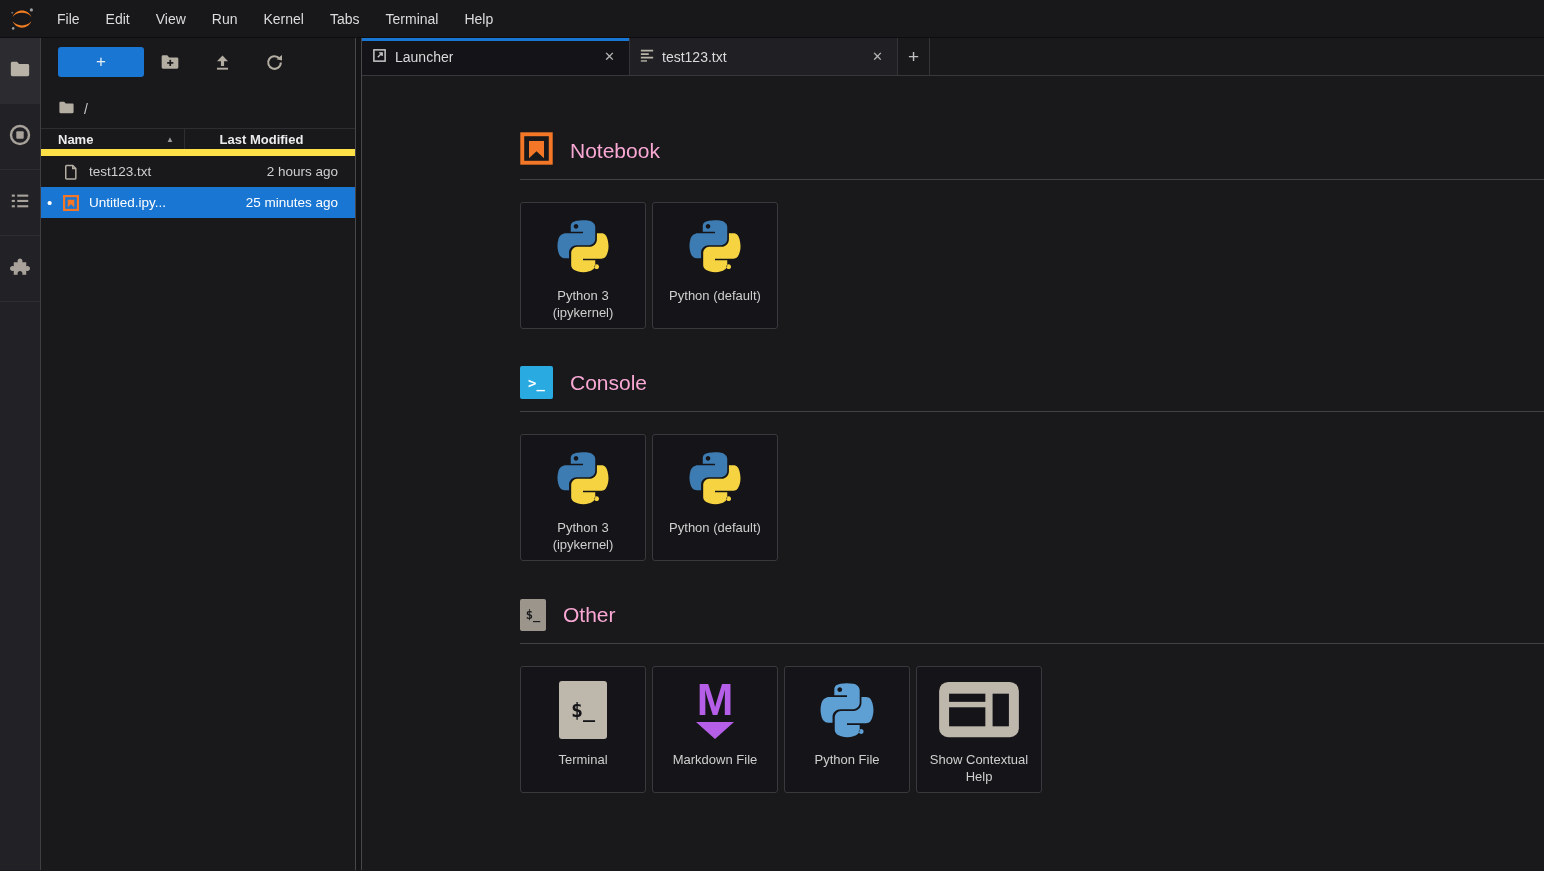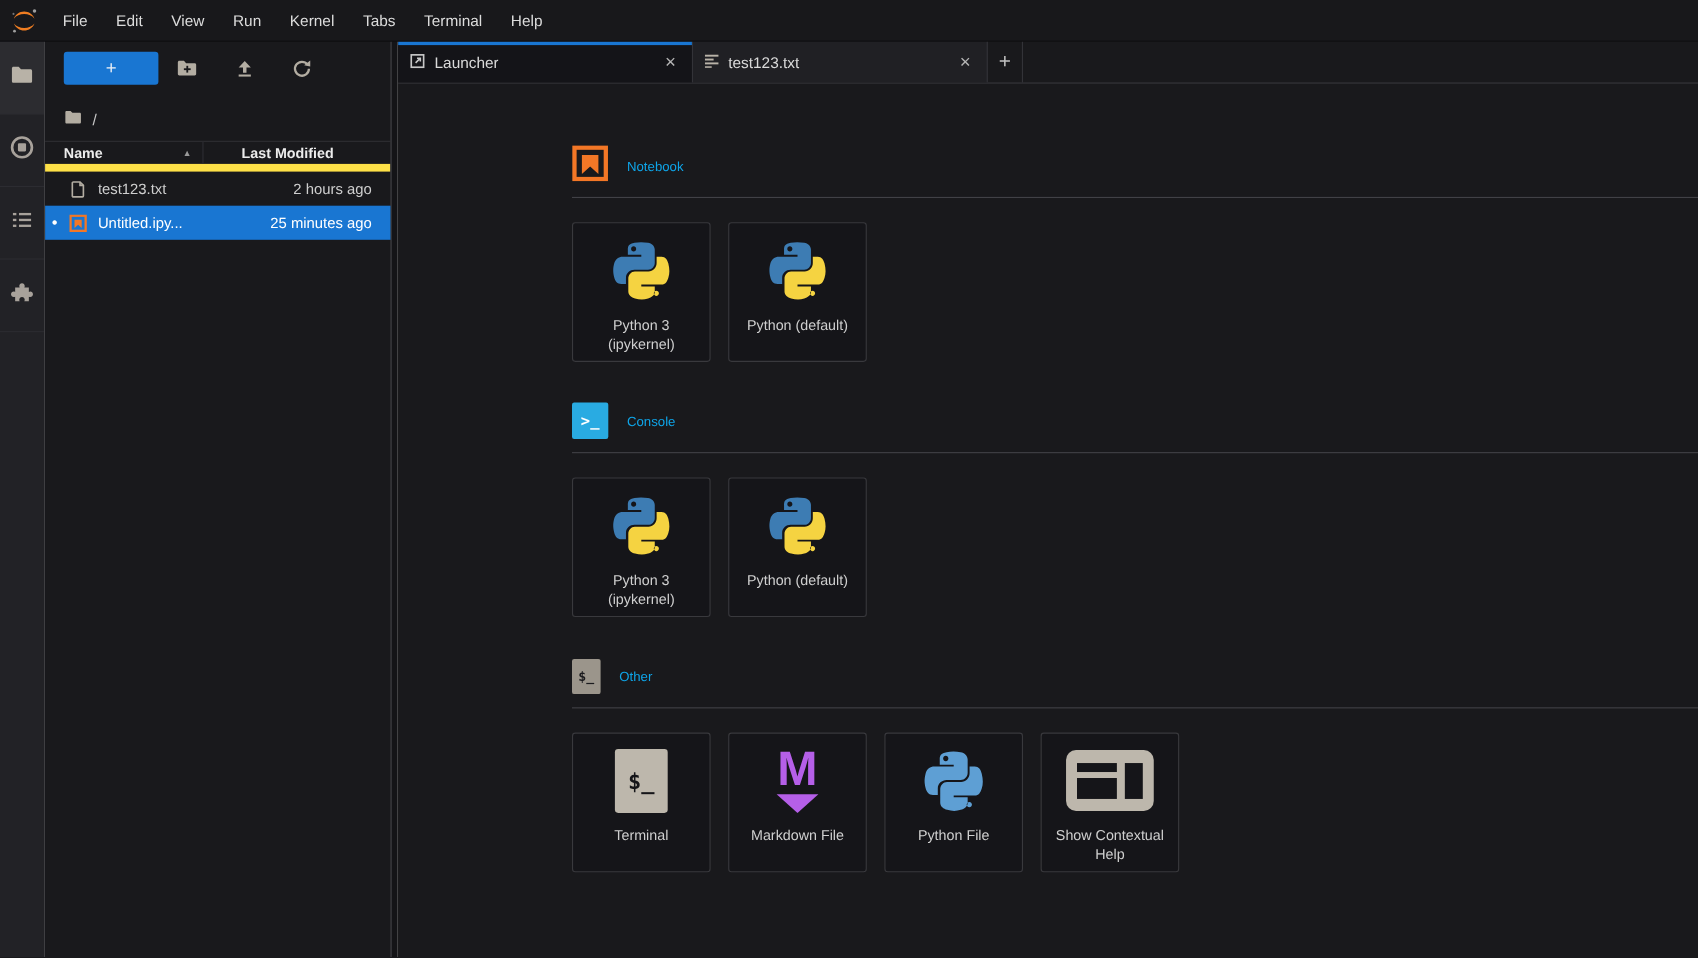--- a/index.html
+++ b/index.html
@@ -66,23 +66,23 @@
   .tab .tab-label { white-space:nowrap; overflow:hidden; }
   .tab .tab-close { margin-left:auto; font-size:13px; color:#b5b5b5; padding:2px 4px; cursor:pointer; }
   .tab .dirty-square { margin-left:auto; width:11px; height:11px; border-radius:2px;
     background:#8a8a8e; cursor:pointer; }
   .add-tab { width:32px; display:flex; align-items:center; justify-content:center;
     font-size:19px; color:#c0c0c0; border-right:1px solid #333338; cursor:pointer; }
   
   .launcher { flex:1; padding:58px 0 0 158px; overflow:hidden; }
   .section { margin-bottom:37px; }
   .section-head { display:flex; align-items:center; gap:17px; height:33px; margin-bottom:12px; }
-  .section-title { font-size:12px; color:#0ea5e9; }
+  .section-title { font-size:21px; color:#f9a8d4; }
   .section-divider { height:1px; background:#414146; margin-top:12px; margin-bottom:22px; }
-  .cards { display:flex; gap:16px; }
+  .cards { display:flex; gap:6px; }
   .card { width:126px; height:127px; background:#151519; border:1px solid #39393d;
     border-radius:3px; display:flex; flex-direction:column; align-items:center;
     padding-top:13px; cursor:pointer; }
   .card-icon { height:60px; display:flex; align-items:center; justify-content:center; margin-bottom:12px; }
   .card-label { font-size:13px; color:#cfcfcf; text-align:center; line-height:16.5px; padding:0 5px; }
   
   .console-chip { width:33px; height:33px; background:var(--console-blue); border-radius:2px;
     display:flex; align-items:center; justify-content:center;
     font-family:"DejaVu Sans Mono", monospace; font-weight:700; font-size:14px; color:#fff; }
   .term-chip-sm { width:26px; height:32px; background:#9b958b; border-radius:2px;

